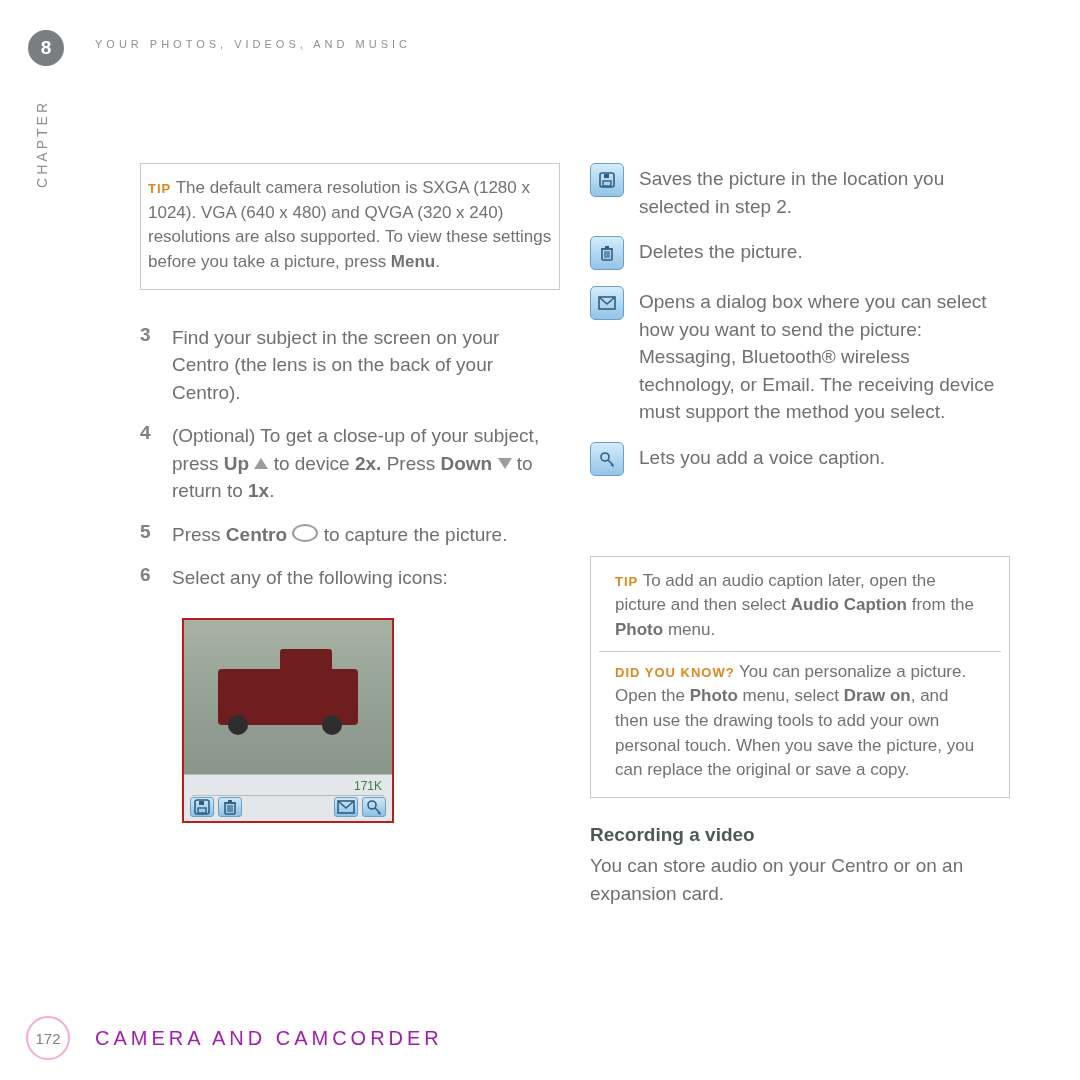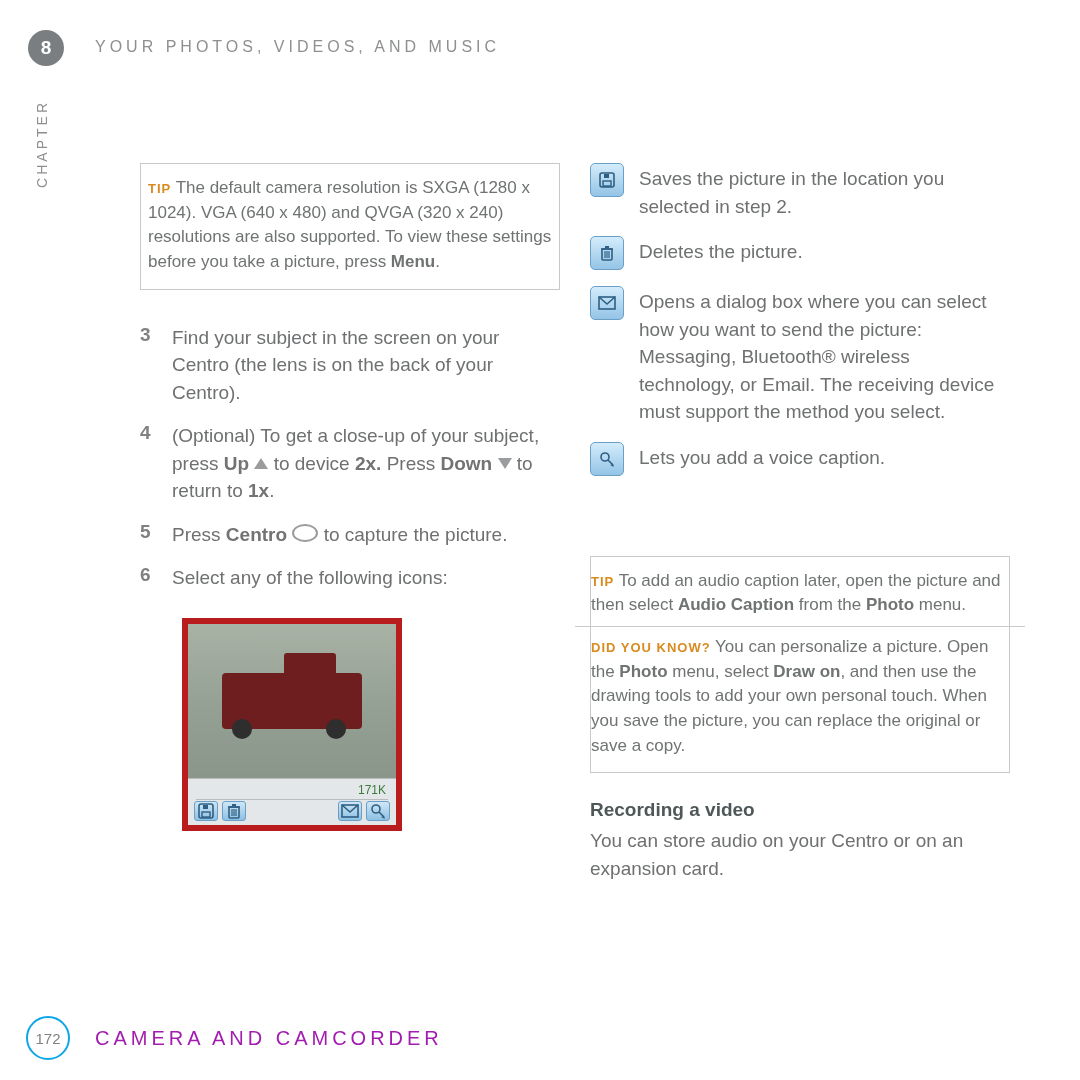--- a/index.html
+++ b/index.html
@@ -1,53 +1,53 @@
 <!DOCTYPE html>
 <html><head>
 <meta charset="utf-8">
 <style>
   html,body{margin:0;padding:0;width:1080px;height:1080px;background:#fff;font-family:Arial,Helvetica,sans-serif;color:#555}
   .page{position:relative;width:1080px;height:1080px}
   .badge{position:absolute;left:28px;top:30px;width:36px;height:36px;border-radius:50%;background:#7a7e80;color:#fff;font-weight:bold;font-size:19px;display:flex;align-items:center;justify-content:center}
-  .header{position:absolute;left:95px;top:38px;font-size:16px;letter-spacing:4px;color:#8d8f90}
+  .header{position:absolute;left:95px;top:38px;font-size:11px;letter-spacing:4px;color:#8d8f90}
   .chapter{position:absolute;left:34px;top:100px;font-size:14px;letter-spacing:3px;color:#8d8f90;writing-mode:vertical-rl;transform:rotate(180deg)}
   .colL{position:absolute;left:140px;top:163px;width:420px}
   .colR{position:absolute;left:590px;top:163px;width:420px}
   .tipbox{border:1px solid #c7c9ca;padding:12px 7px 14px;font-size:17px;line-height:1.45;color:#707373}
   .tiplbl{color:#d98b1f;font-size:13px;font-weight:bold;letter-spacing:1px}
   .dyklbl{color:#d98b1f;font-size:13px;font-weight:bold;letter-spacing:1px}
   .steps{margin-top:34px}
   .step{display:flex;gap:14px;margin-bottom:16px}
   .snum{color:#7f8182;font-weight:bold;font-size:19px;min-width:18px}
   .sbody{flex:1;font-size:19px;color:#6e7071;line-height:1.45}
   .sbody b{color:#737373}
   .tri{display:inline-block;width:0;height:0;vertical-align:1px}
   .tri.up{border-left:7px solid transparent;border-right:7px solid transparent;border-bottom:11px solid #9a9c9d}
   .tri.dn{border-left:7px solid transparent;border-right:7px solid transparent;border-top:11px solid #9a9c9d}
   .oval{display:inline-block;width:22px;height:14px;border:2px solid #9a9c9d;border-radius:50%;vertical-align:-1px}
-  .preview{margin:26px 8px 0 42px;width:208px;border:6px solid #b91c1c;background:#eab308}
+  .preview{margin:26px 8px 0 42px;width:208px;border:2px solid #b91c1c;background:#eab308}
   .photo{height:154px;background:linear-gradient(#a8b2a5,#94a094 55%,#8a968a);display:flex;align-items:center;justify-content:center;position:relative}
   .truck{width:140px;height:56px;background:#6e1e1e;border-radius:4px;position:relative}
   .truck::before{content:"";position:absolute;left:62px;top:-20px;width:52px;height:24px;background:#6e1e1e;border-radius:3px 3px 0 0}
   .truck::after{content:"";position:absolute;left:10px;bottom:-10px;width:20px;height:20px;background:#2e2e2e;border-radius:50%;box-shadow:94px 0 #2e2e2e}
   .pbar{height:46px;background:#e3e7ea;border-top:1px solid #b9bcbd;position:relative}
   .psize{position:absolute;right:10px;top:4px;font-size:12px;color:#3c7d3c}
   .pline{position:absolute;left:8px;right:8px;top:20px;height:1px;background:#b9bcbd}
   .picns{position:absolute;left:6px;bottom:4px;display:flex;gap:4px}
   .picns2{position:absolute;right:6px;bottom:4px;display:flex;gap:4px}
   .pico{width:22px;height:18px;border:1px solid #6aa0c8;background:linear-gradient(#cfe7f7,#8fc0e2);border-radius:3px;display:flex;align-items:center;justify-content:center;color:#2e5f84;font-size:12px}
   
   .irow{display:flex;gap:15px;margin-bottom:16px}
   .ibox{width:32px;height:32px;border:1px solid #6aa0c8;background:linear-gradient(#d4ecfb,#94c4e6);border-radius:5px;display:flex;align-items:center;justify-content:center;flex-shrink:0;color:#2e5f84}
   .itxt{font-size:19px;color:#6e7071;line-height:1.45;margin-top:2px}
-  .tip2{border:1px solid #c7c9ca;padding:12px 0 14px;font-size:17px;line-height:1.45;color:#707373;margin-top:80px}
+  .tip2{border:1px solid #c7c9ca;padding:12px 24px 14px;font-size:17px;line-height:1.45;color:#707373;margin-top:80px}
   .tip2 hr{border:none;border-top:1px solid #c7c9ca;margin:8px -16px}
   .sect{color:#4f5759;font-size:19px;font-weight:bold;margin-top:26px}
   .para{font-size:19px;color:#6e7071;line-height:1.45;margin-top:6px}
-  .pgbadge{position:absolute;left:26px;bottom:20px;width:40px;height:40px;border:2px solid #0ea5e9;border-radius:50%;display:flex;align-items:center;justify-content:center;color:#7f8182;font-size:15px}
+  .pgbadge{position:absolute;left:26px;bottom:20px;width:40px;height:40px;border:2px solid #f9a8d4;border-radius:50%;display:flex;align-items:center;justify-content:center;color:#7f8182;font-size:15px}
   .footer{position:absolute;left:95px;bottom:30px;font-size:20px;letter-spacing:4px;color:#a21caf}
   svg{display:block}
 </style>
 </head>
 <body>
 
 <div class="page">
 
   <div class="badge">8</div>
   <div class="header">YOUR PHOTOS, VIDEOS, AND MUSIC</div>

